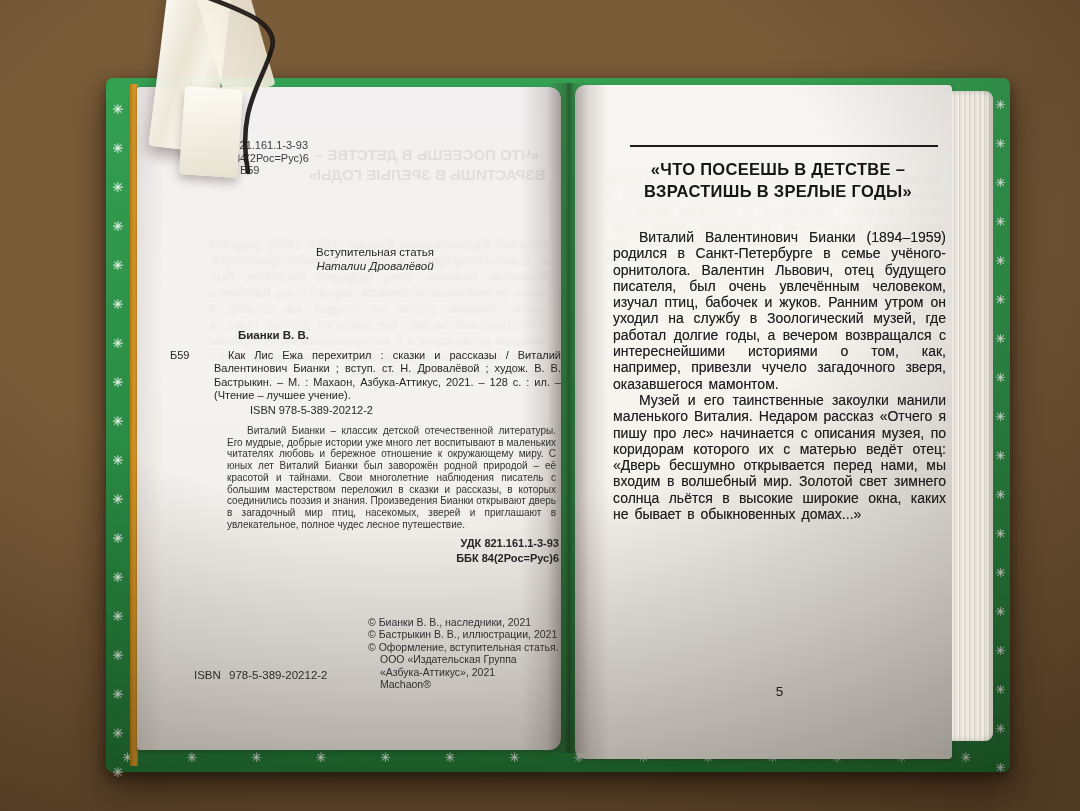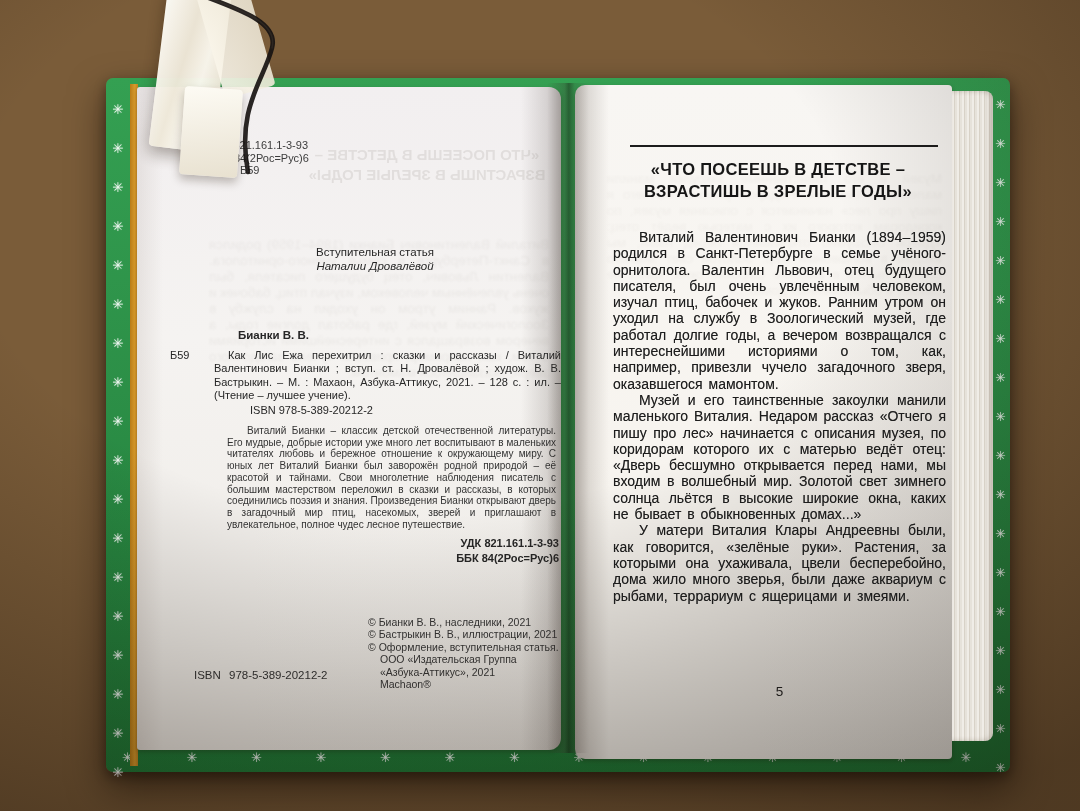--- a/index.html
+++ b/index.html
@@ -205,21 +205,20 @@
     <div class="rule"></div>
 
     <div class="chap-title">
       <div>«ЧТО ПОСЕЕШЬ В ДЕТСТВЕ –</div>
       <div>ВЗРАСТИШЬ В ЗРЕЛЫЕ ГОДЫ»</div>
     </div>
 
     <div class="body-col">
       <p>Виталий Валентинович Бианки (1894–1959) родился в Санкт-Петербурге в семье учёного-орнитолога. Валентин Львович, отец будущего писателя, был очень увлечённым человеком, изучал птиц, бабочек и жуков. Ранним утром он уходил на службу в Зоологический музей, где работал долгие годы, а вечером возвращался с интереснейшими историями о том, как, например, привезли чучело загадочного зверя, оказавшегося мамонтом.</p>
       <p>Музей и его таинственные закоулки манили маленького Виталия. Недаром рассказ «Отчего я пишу про лес» начинается с описания музея, по коридорам которого их с матерью ведёт отец: «Дверь бесшумно открывается перед нами, мы входим в волшебный мир. Золотой свет зимнего солнца льётся в высокие широкие окна, каких не бывает в обыкновенных домах...»</p>
-      <p>У матери Виталия Клары Андреевны были, как говорится, «зелёные руки». Растения, за которыми она ухаживала, цвели бесперебойно, дома жило много зверья, были даже аквариум с рыбами, террариум с ящерицами и змеями.</p>
     </div>
 
     <div class="pageno">5</div>
   </div>
 
   <div class="gutter"></div>
 </div>
 
 <div class="ribbon-wrap">
   <div class="strip strip1"></div>

